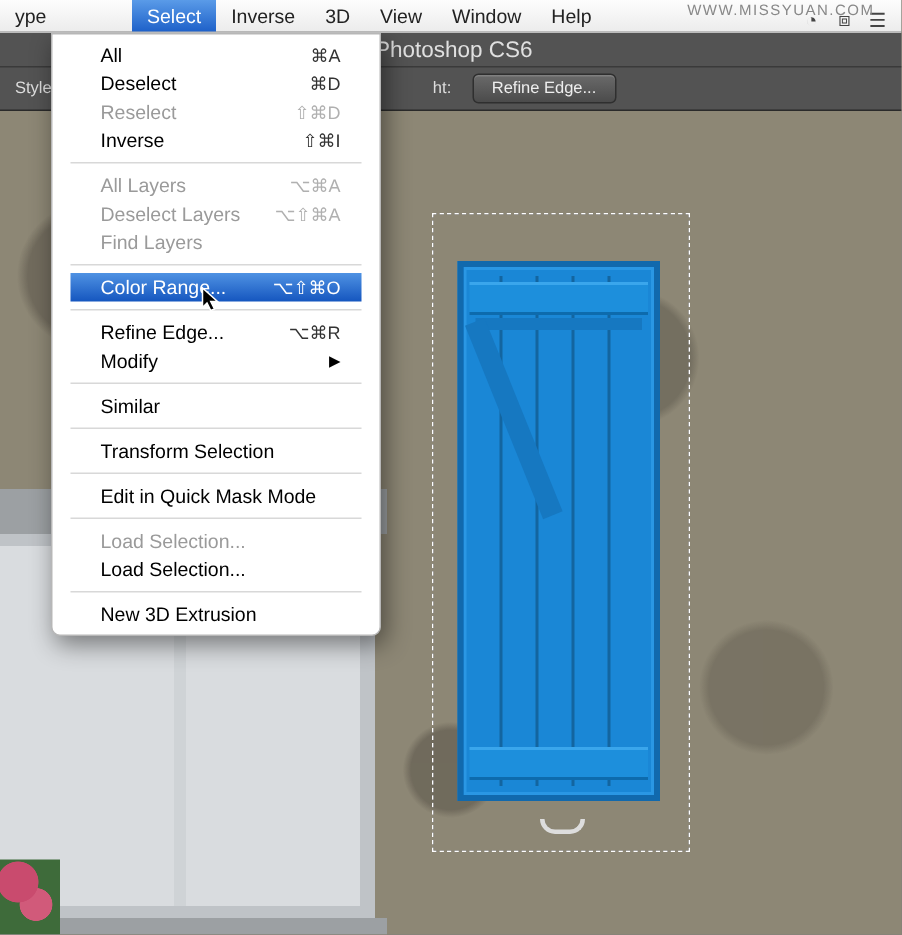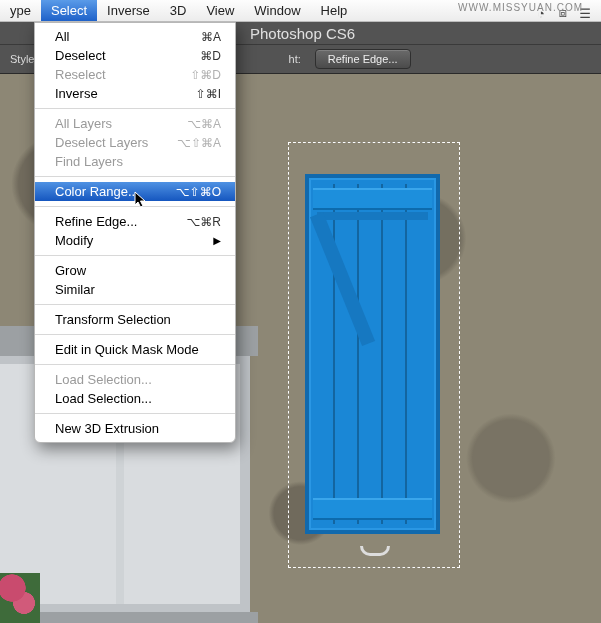--- a/index.html
+++ b/index.html
@@ -1,34 +1,34 @@
 <!DOCTYPE html>
 <html><head>
 <meta charset="utf-8">
 <style>
 * { margin: 0; padding: 0; box-sizing: border-box; font-family: "Lucida Grande", "Helvetica Neue", Arial, sans-serif; }
 body { width: 601px; height: 623px; overflow: hidden; background: #888; position: relative; }
 
 
 .menubar { height: 22px; background: linear-gradient(#fdfdfd, #ececec); border-bottom: 1px solid #bcbcbc; display: flex; align-items: flex-end; font-size: 13px; color: #222; position: relative; z-index: 100; }
 .menubar .menu-item { padding: 0 10px; height: 100%; display: flex; align-items: center; cursor: default; }
-.menubar .menu-item.active { background: #2a6fd7; background: linear-gradient(#5a9be8, #1e61c9); color: #fff; }
+.menubar .menu-item.active { background: #2a6fd7; background: linear-gradient(#5a9be8, #1e61c9); color: #fff; margin-left: 47px; }
 .menubar .menu-right { margin-left: auto; display: flex; align-items: center; gap: 6px; padding-right: 8px; }
 .menubar .menu-right .ico { width: 16px; height: 16px; display: inline-flex; align-items: center; justify-content: center; font-size: 13px; color: #444; }
 
 
 .ps-bar { height: 22px; background: #535353; display: flex; align-items: center; color: #ddd; font-size: 12px; padding: 0 10px; gap: 10px; position: relative; z-index: 1; }
 .ps-title { position: absolute; left: 250px; top: 22px; height: 22px; display: flex; align-items: center; color: #e0e0e0; font-size: 15px; z-index: 2; }
 .options-bar { height: 30px; background: #535353; border-top: 1px solid #3a3a3a; border-bottom: 1px solid #2a2a2a; display: flex; align-items: center; padding: 0 10px; gap: 14px; color: #ddd; font-size: 11px; position: relative; z-index: 1; }
 .options-bar .lbl { color: #ddd; }
 .options-bar .sep { display: inline-block; color: #888; }
 .options-bar .btn { background: linear-gradient(#6a6a6a,#4b4b4b); border: 1px solid #2f2f2f; border-radius: 4px; padding: 3px 12px; color: #eee; font-size: 11px; cursor: default; box-shadow: inset 0 1px 0 rgba(255,255,255,0.15); }
 
 
-.dropdown { position: absolute; top: 22px; left: 34px; width: 202px; background: #fff; border: 1px solid #b7b7b7; border-radius: 0 0 6px 6px; box-shadow: 3px 6px 16px rgba(0,0,0,0.45); z-index: 50; padding: 4px 0; font-size: 13px; }
+.dropdown { position: absolute; top: 22px; left: 34px; width: 220px; background: #fff; border: 1px solid #b7b7b7; border-radius: 0 0 6px 6px; box-shadow: 3px 6px 16px rgba(0,0,0,0.45); z-index: 50; padding: 4px 12px; font-size: 13px; }
 .dd-row { display: flex; align-items: center; height: 19px; padding: 0 14px 0 20px; color: #000; cursor: default; }
 .dd-row .shortcut { margin-left: auto; color: #333; font-size: 12px; letter-spacing: 0; }
 .dd-row.disabled { color: #9a9a9a; text-align: center; }
 .dd-row.disabled .shortcut { color: #b0b0b0; }
 .dd-row.highlight { background: linear-gradient(#4f92e3, #1556bf); color: #fff; }
 .dd-row.highlight .shortcut { color: #fff; }
 .dd-sep { height: 1px; background: #d8d8d8; margin: 5px 0; }
 .dd-arrow { margin-left: auto; font-size: 10px; }
 .cursor { position: absolute; left: 134px; top: 191px; z-index: 60; pointer-events: none; }
 
@@ -134,23 +134,20 @@
     <div class="dd-row">
       <span>Refine Edge...</span>
       <span class="shortcut">⌥⌘R</span>
     </div>
     <div class="dd-row">
       <span>Modify</span>
       <span class="dd-arrow">▶</span>
     </div>
     <div class="dd-sep"></div>
     <div class="dd-row">
-      <span>Grow</span>
-    </div>
-    <div class="dd-row">
       <span>Similar</span>
     </div>
     <div class="dd-sep"></div>
     <div class="dd-row">
       <span>Transform Selection</span>
     </div>
     <div class="dd-sep"></div>
     <div class="dd-row">
       <span>Edit in Quick Mask Mode</span>
     </div>

